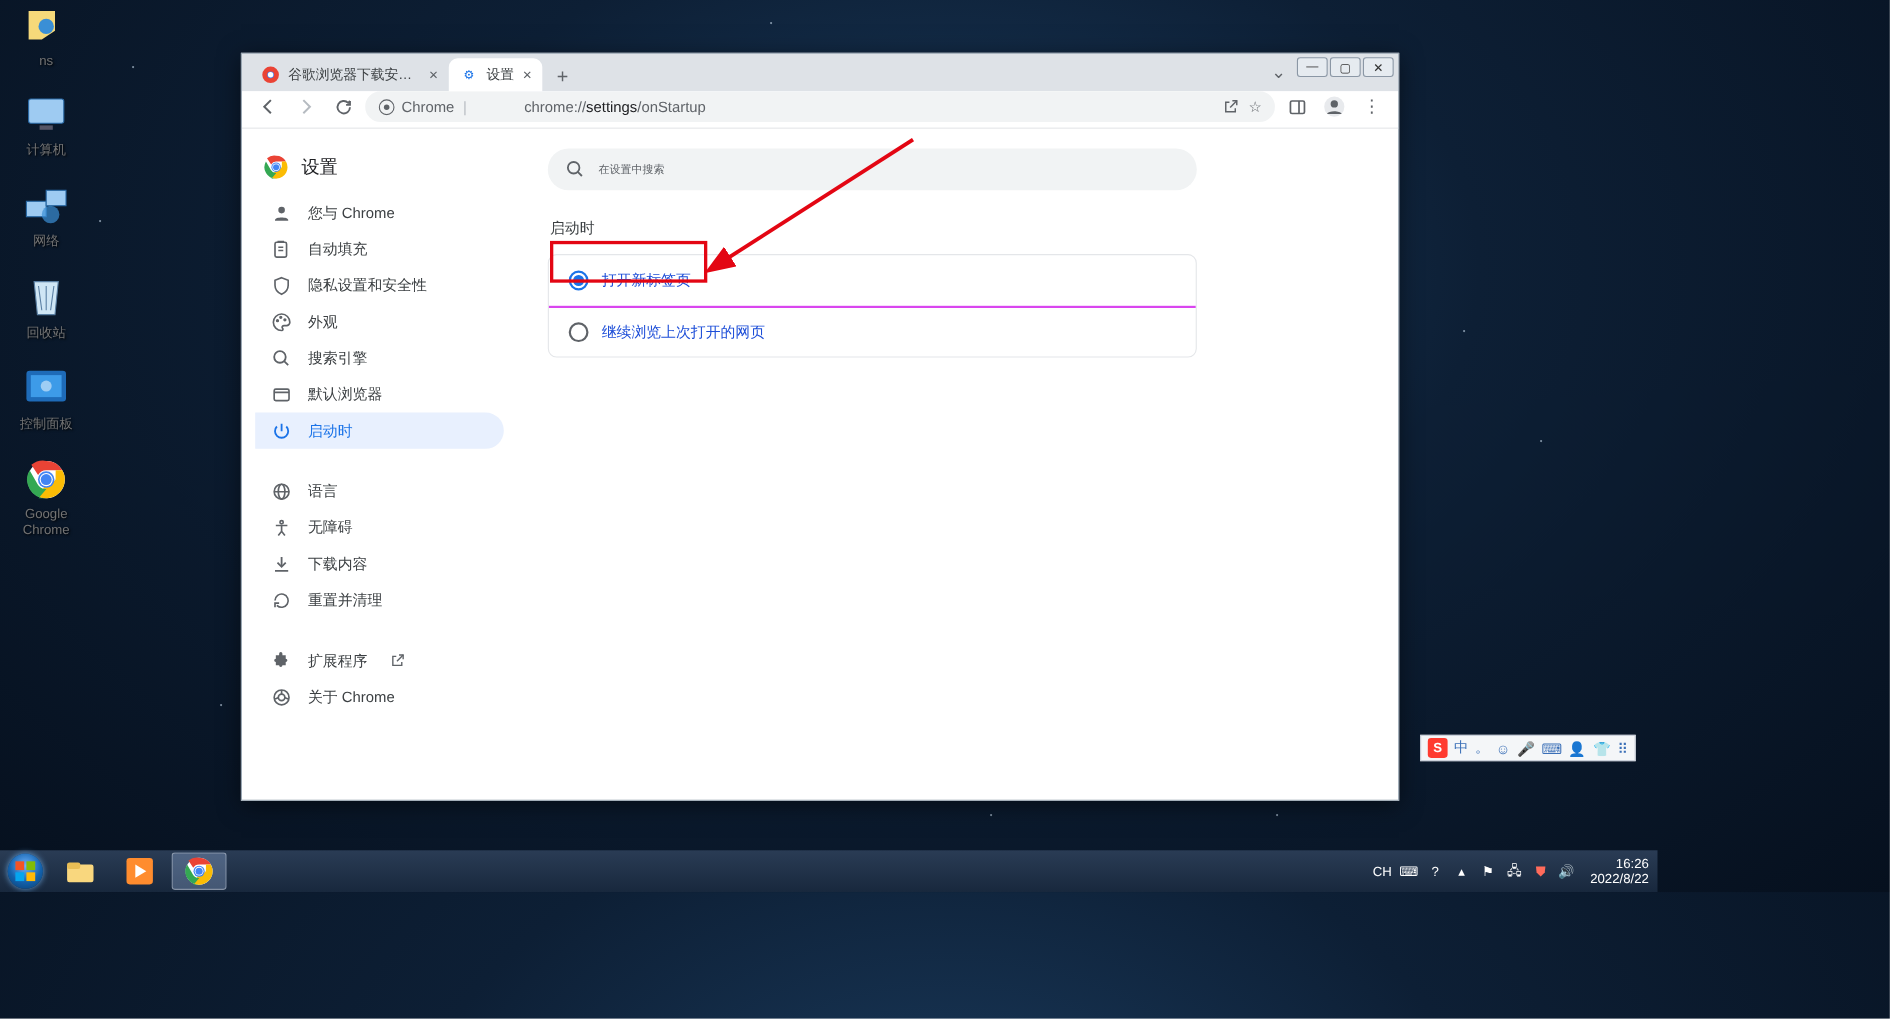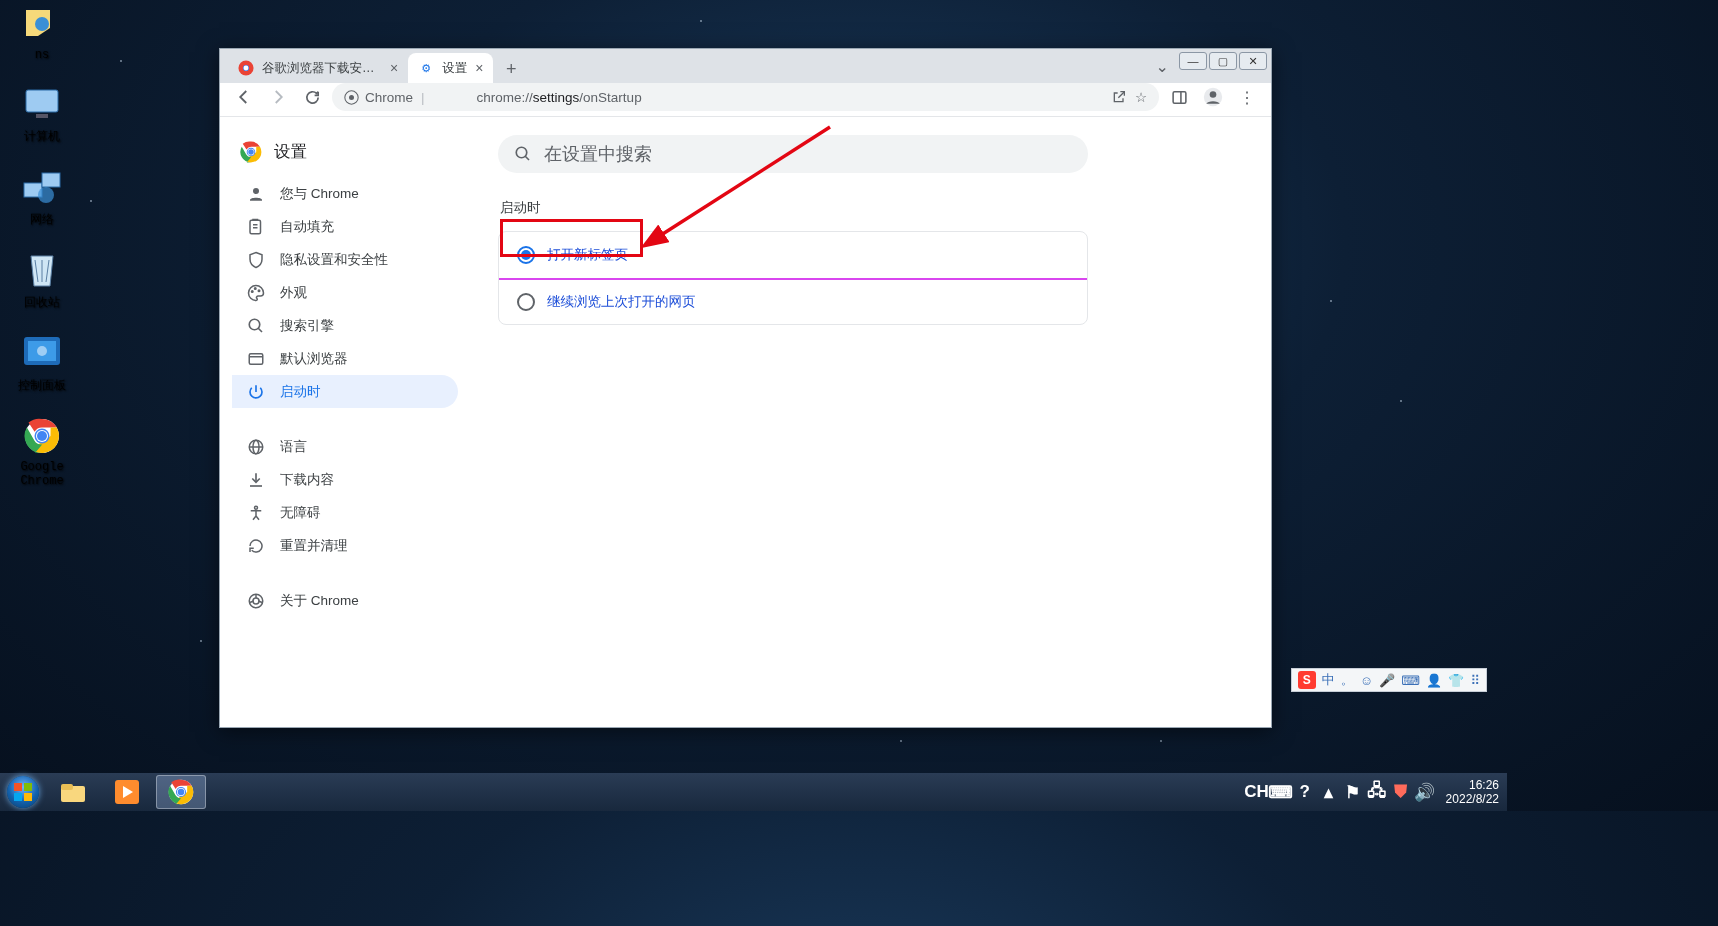--- a/index.html
+++ b/index.html
@@ -4,21 +4,21 @@
 <style>
   * { margin: 0; padding: 0; box-sizing: border-box; font-family: "Segoe UI", "Microsoft YaHei", Arial, sans-serif; }
   body { width: 1507px; height: 811px; background: radial-gradient(ellipse at 50% 30%, #1a3a5c 0%, #0d1f35 40%, #06101e 100%); position: relative; overflow: hidden; }
   
   .star { position:absolute; width:2px; height:2px; background:#cde; border-radius:50%; opacity:.6; }
 
   
   .desktop { position:absolute; top:4px; left:6px; width:72px; }
   .dicon { width:72px; text-align:center; margin-bottom:22px; cursor:pointer; }
   .dicon .pic { width:40px; height:40px; margin:0 auto 4px; display:flex; align-items:center; justify-content:center; }
-  .dicon .lbl { color:#000000; font-size:12px; text-shadow:1px 1px 2px #000;font-family:Liberation Mono, monospace; }
+  .dicon .lbl { color:#737373; font-size:12px; text-shadow:1px 1px 2px #000; }
 
   
   .chrome { position:absolute; left:219px; top:48px; width:1053px; height:680px; background:#fff; border:1px solid #9aa7b3; box-shadow:0 4px 20px rgba(0,0,0,.5); }
   .titlebar { height:34px; background:#dee2e7; display:flex; align-items:flex-end; padding-left:8px; }
   .tab { background:#fff; border-radius:8px 8px 0 0; padding:0 10px; height:30px; display:flex; align-items:center; gap:8px; font-size:12.5px; color:#3c4043; position:relative; max-width:200px; }
   .tab.inactive { background:transparent; color:#3c4043; }
   .tab .favicon { width:16px; height:16px; border-radius:50%; display:inline-flex; align-items:center; justify-content:center; font-size:11px; }
   .tab .title { white-space:nowrap; overflow:hidden; text-overflow:ellipsis; max-width:120px; }
   .tab .close { font-size:14px; color:#5f6368; cursor:pointer; }
   .newtab { width:28px; height:28px; display:flex; align-items:center; justify-content:center; font-size:18px; color:#5f6368; cursor:pointer; margin-left:4px; }
@@ -41,21 +41,21 @@
   .brand .logo { width:22px; height:22px; }
   .brand .txt { font-size:16.5px; color:#202124; }
   .navitem { display:flex; align-items:center; gap:14px; height:33px; padding:0 14px; font-size:13.5px; color:#3c4043; cursor:pointer; border-radius:0 18px 18px 0; margin-right:12px; }
   .navitem.active { background:#e8f0fe; color:#1a73e8; }
   .navitem.active .nicon { color:#1a73e8; }
   .navspacer { height:22px; }
   .nicon { width:20px; height:20px; color:#5f6368; display:flex; align-items:center; justify-content:center; }
   .ext-open { margin-left:6px; color:#5f6368; }
 
   .main { flex:1; padding:18px 22px 0 28px; }
-  .searchslot { width:590px; height:38px; background:#f1f3f4; border-radius:19px; display:flex; align-items:center; padding:0 16px; gap:12px; color:#5f6368; font-size:18px; margin-bottom:26px; }
+  .searchslot { width:590px; height:38px; background:#f1f3f4; border-radius:19px; display:flex; align-items:center; padding:0 16px; gap:12px; color:#5f6368; font-size:10px; margin-bottom:26px; }
   .sectitle { font-size:13.5px; color:#3c4043; margin:2px 0 14px 2px; }
   .card { width:590px; border:1px solid #e4e6e9; border-radius:8px; }
   .optrow { height:46px; display:flex; align-items:center; gap:12px; padding:0 18px; font-size:13.5px; color:#1d4ed8;}
   .optrow + .optrow { border-top:2px solid #d946ef; }
   .radio { width:18px; height:18px; border:2px solid #5f6368; border-radius:50%; display:inline-flex; align-items:center; justify-content:center; }
   .radio.sel { border-color:#1a73e8; }
   .radio.sel::after { content:""; width:10px; height:10px; background:#1a73e8; border-radius:50%; }
   .hl { position:absolute; border:3px solid #e30613; pointer-events:none; }
   .arrow { position:absolute; pointer-events:none; }
 
@@ -64,21 +64,21 @@
   .ime .slogo { width:18px; height:18px; background:#ff3b30; color:#fff; display:flex; align-items:center; justify-content:center; border-radius:3px; font-weight:bold; font-size:12px; }
   .ime span { color:#3a6fb7; display:flex; align-items:center; }
 
   
   .taskbar { position:absolute; left:0; bottom:0; width:100%; height:38px; background:linear-gradient(#2a3c55,#18283d); display:flex; align-items:center; }
   .start { width:42px; height:34px; margin-left:2px; display:flex; align-items:center; justify-content:center; }
   .start .orb { width:32px; height:32px; border-radius:50%; background:radial-gradient(circle at 50% 35%, #6fb4ff 0%, #1362ad 55%, #0a3d6e 100%); box-shadow:0 0 6px rgba(120,190,255,.8); display:flex; align-items:center; justify-content:center;}
   .tpin { width:50px; height:34px; display:flex; align-items:center; justify-content:center; border-radius:3px; margin-left:4px; }
   .tpin.active { background:rgba(180,210,255,.28); box-shadow:inset 0 0 0 1px rgba(255,255,255,.35); }
   .tray { margin-left:auto; display:flex; align-items:center; gap:6px; padding-right:8px; color:#fff; font-size:12px; }
-  .tray .itm { width:18px; height:18px; display:flex; align-items:center; justify-content:center; font-size:17px;font-weight:bold;}
+  .tray .itm { width:18px; height:18px; display:flex; align-items:center; justify-content:center; font-size:12px;}
   .clock { text-align:right; line-height:14px; padding-left:6px;}
 
   svg { display:block; }
 </style>
 </head>
 <body>
 
 <div class="star" style="top:60px;left:120px"></div>
 <div class="star" style="top:200px;left:90px"></div>
 <div class="star" style="top:20px;left:700px"></div>
@@ -325,49 +325,64 @@
             <svg width="18" height="18" viewBox="0 0 24 24" fill="none" stroke="currentColor" stroke-width="2">
               <circle cx="12" cy="12" r="9"></circle>
               <ellipse cx="12" cy="12" rx="4" ry="9"></ellipse>
               <line x1="3" y1="12" x2="21" y2="12"></line>
             </svg>
           </span>
           <span>语言</span>
         </div>
       <div class="navitem">
           <span class="nicon">
+            <svg width="18" height="18" viewBox="0 0 24 24" fill="none" stroke="currentColor" stroke-width="2">
+              <circle cx="12" cy="5" r="2"></circle>
+              <path d="M5 9h14M12 9v7m-4 5 4-5 4 5"></path>
+            </svg>
+          </span>
+          <span>无障碍</span>
+        </div>
+      <div class="navitem">
+          <span class="nicon">
             <svg width="18" height="18" viewBox="0 0 24 24" fill="none" stroke="currentColor" stroke-width="2.2">
               <path d="M12 3v11"></path>
               <path d="M7 10l5 5 5-5"></path>
               <line x1="4" y1="20" x2="20" y2="20"></line>
             </svg>
           </span>
           <span>下载内容</span>
         </div>
       <div class="navitem">
           <span class="nicon">
             <svg width="18" height="18" viewBox="0 0 24 24" fill="none" stroke="currentColor" stroke-width="2">
-              <circle cx="12" cy="5" r="2"></circle>
-              <path d="M5 9h14M12 9v7m-4 5 4-5 4 5"></path>
-            </svg>
-          </span>
-          <span>无障碍</span>
-        </div>
-      <div class="navitem">
-          <span class="nicon">
-            <svg width="18" height="18" viewBox="0 0 24 24" fill="none" stroke="currentColor" stroke-width="2">
               <path d="M4 12a8 8 0 1 1 2.3 5.7"></path>
               <path d="M4 20v-5h5"></path>
             </svg>
           </span>
           <span>重置并清理</span>
         </div>
 
       <div class="navspacer"></div>
 
+      <div class="navitem">
+          <span class="nicon">
+            <svg width="18" height="18" viewBox="0 0 24 24" fill="currentColor">
+              <path d="M9 3a2 2 0 0 1 4 0v2h4v4a2 2 0 0 1 0 4v4h-4a2 2 0 0 1-4 0H5v-4a2 2 0 0 1 0-4V5h4z"></path>
+            </svg>
+          </span>
+          <span>扩展程序</span>
+          <span class="ext-open">
+            <svg width="15" height="15" viewBox="0 0 24 24" fill="none" stroke="currentColor" stroke-width="2">
+              <path d="M14 4h6v6"></path>
+              <path d="M20 4l-9 9"></path>
+              <path d="M18 14v5H5V6h5"></path>
+            </svg>
+          </span>
+        </div>
       <div class="navitem">
           <span class="nicon">
             <svg width="18" height="18" viewBox="0 0 24 24" fill="none" stroke="currentColor" stroke-width="2">
               <circle cx="12" cy="12" r="9"></circle>
               <circle cx="12" cy="12" r="4"></circle>
               <path d="M12 3v5M20 14l-4.5-2M4 14l4.5-2"></path>
             </svg>
           </span>
           <span>关于 Chrome</span>
         </div>

